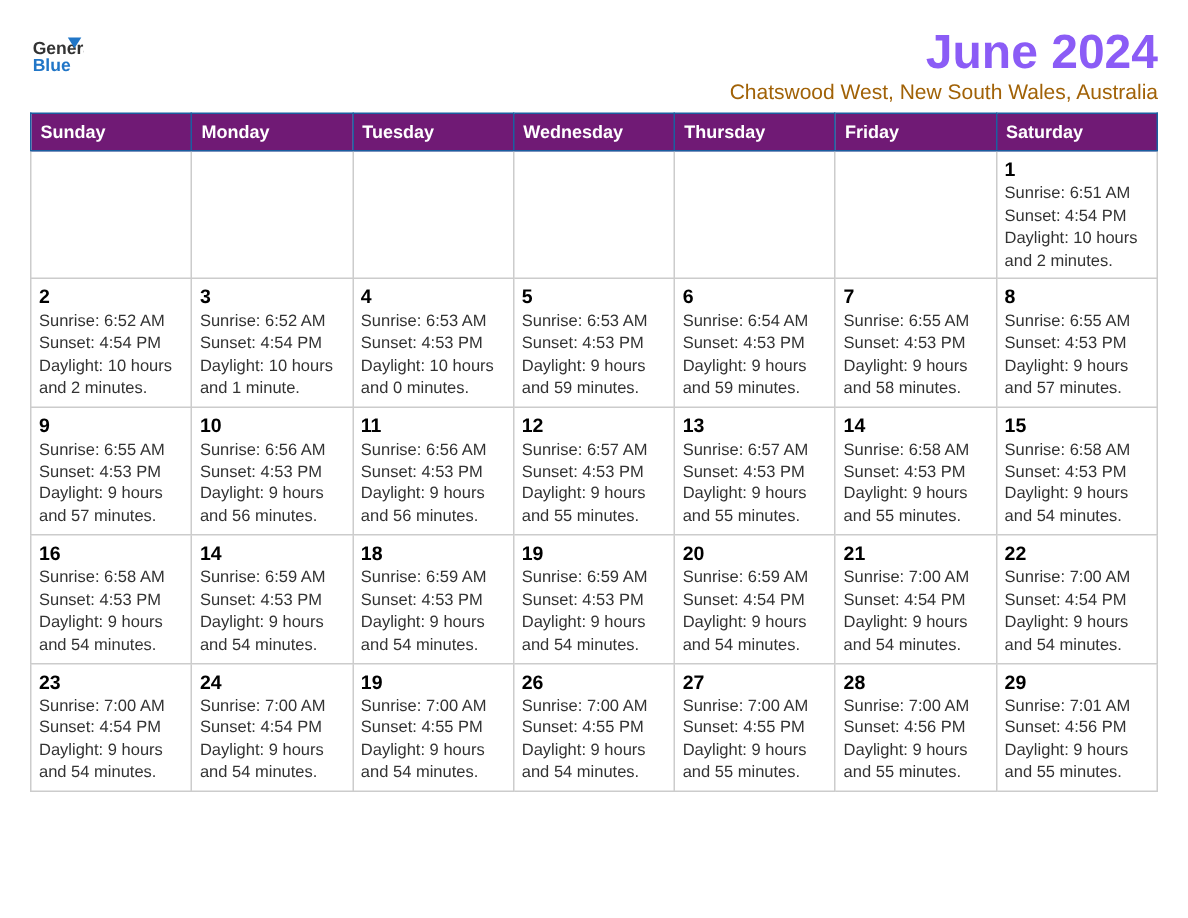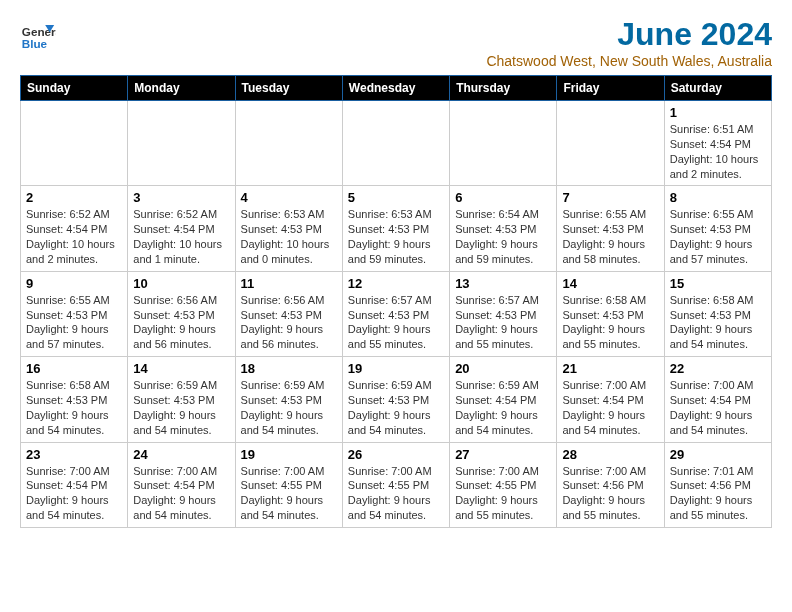--- a/index.html
+++ b/index.html
@@ -24,34 +24,34 @@
     .logo-icon {
       width: 36px;
       height: 36px;
     }
     .title-block {
       text-align: right;
     }
     .main-title {
       font-size: 32px;
       font-weight: bold;
-      color: #0369a1;
+      color: #8b5cf6;
     }
     .subtitle {
       font-size: 14px;
       color: #a16207;
     }
     .calendar {
       width: 100%;
       border-collapse: collapse;
       margin-top: 6px;
       font-size: 11px;
     }
     .calendar thead th {
-      background-color: #000000;
+      background-color: #701a75;
       color: #fff;
       text-align: left;
       padding: 5px 6px;
       font-size: 12px;
       font-weight: bold;
       border: 1px solid #1a5fa0;
     }
     .calendar tbody td {
       border: 1px solid #ccc;
       vertical-align: top;

